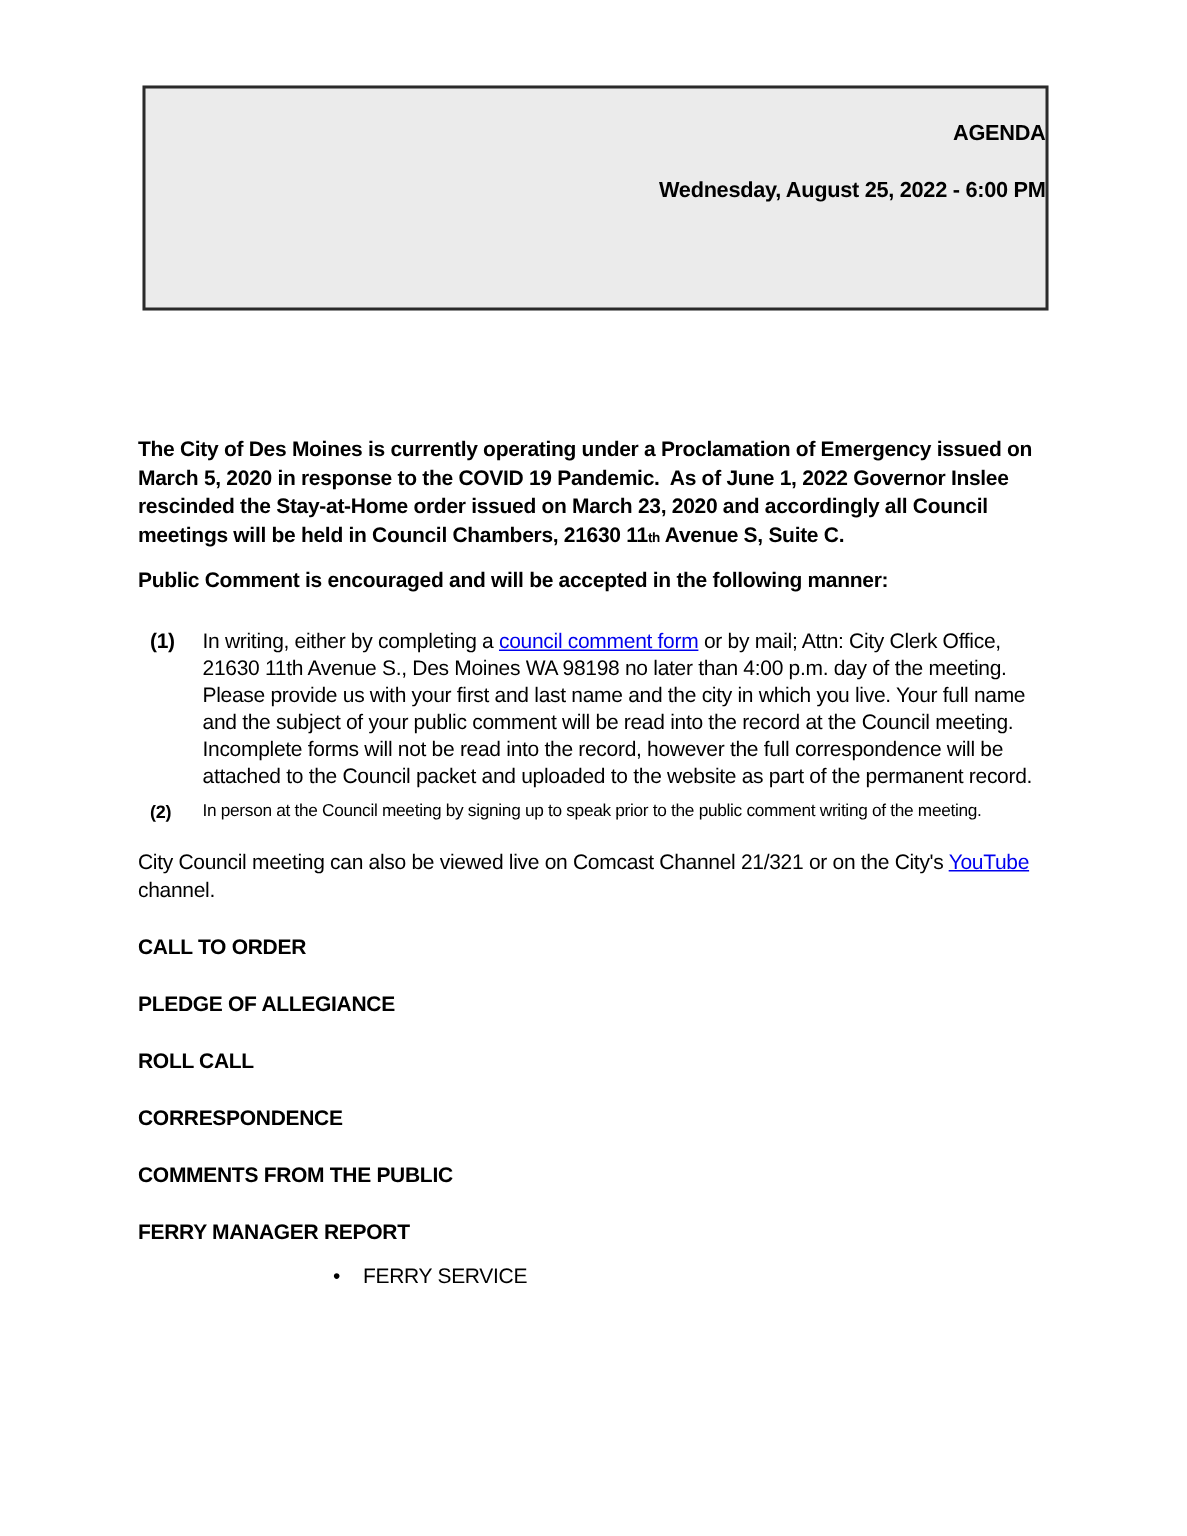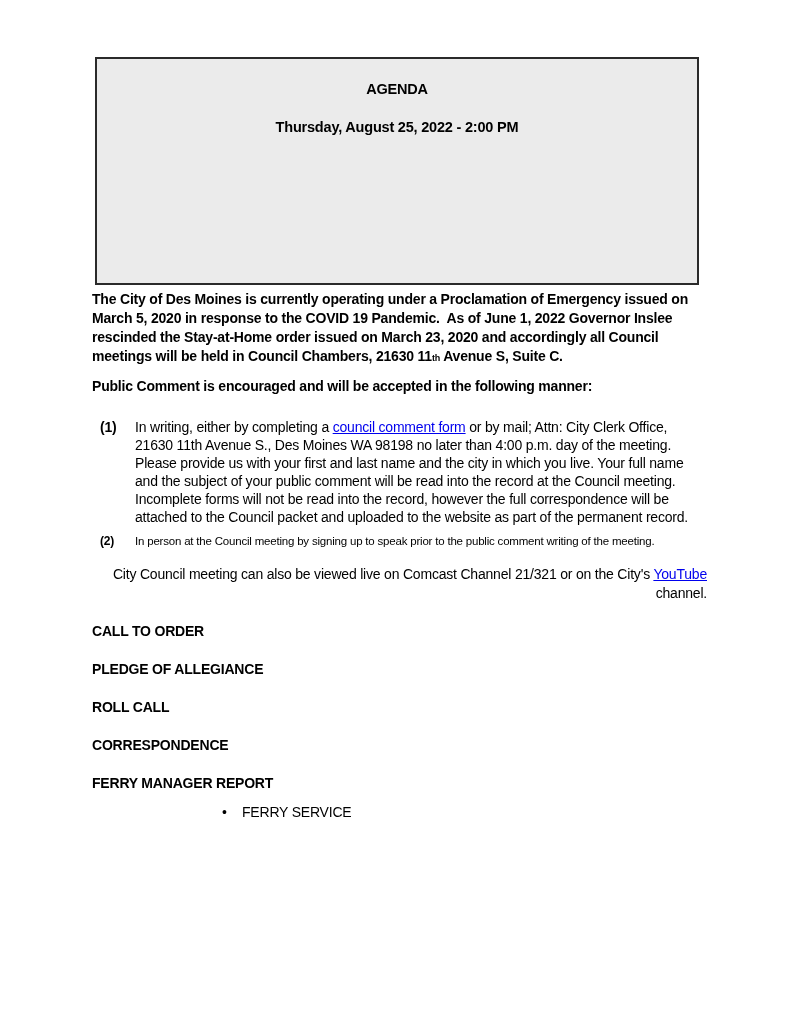--- a/index.html
+++ b/index.html
@@ -12,24 +12,24 @@
     color: #000000;
     font-family: "Liberation Sans", "DejaVu Sans", sans-serif;
     overflow: hidden;
     letter-spacing: -0.2px;
   }
   .header-box {
     position: absolute;
     left: 95px;
     top: 57px;
     width: 604px;
-    height: 228px;
+    height: 150px;
     background: var(--box-bg, #ebebeb);
     border: 2px solid var(--box-border, #2a2a2a);
-    text-align: center;
+    text-align: right;
     font-weight: bold;
     font-size: 14.5px;
     line-height: 19px;
     padding-top: 21px;
   }
   .box-title { margin-bottom: 19px; }
   .box-datetime { margin-top: 19px; }
   .doc-body {
     position: absolute;
     left: 92px;
@@ -56,49 +56,50 @@
     left: 8px;
     top: 0;
     font-weight: bold;
   }
   .numbered-item.small {
     font-size: 11.5px;
     line-height: 15px;
     margin-top: 8px;
   }
   .numbered-item.small .num { font-size: 12px; }
-  .viewing-para { margin-top: 16px; text-align: right; }
+  .viewing-para { margin-top: 16px; }
   .heading {
     margin-top: 19px;
     font-weight: bold;
   }
   .bullet-row { margin-top: 10px; padding-left: 130px; }
   .bullet-row .dot { display: inline-block; width: 20px; }
 </style>
 </head>
 <body>
 
 <div class="page">
 
   <div class="header-box">
     <div class="box-title">AGENDA</div>
-    <div class="box-datetime">Thursday, August 25, 2022 - 2:00 PM</div>
+    <div class="box-datetime">Wednesday, August 25, 2022 - 6:00 PM</div>
   </div>
 
   <div class="doc-body">
     <p class="para-bold"><span>The City of Des Moines is currently operating under a Proclamation of Emergency issued on March 5, 2020 in response to the COVID 19 Pandemic.&nbsp; As of June 1, 2022 Governor Inslee rescinded the Stay-at-Home order issued on March 23, 2020 and accordingly all Council meetings will be held in Council Chambers, 21630 11</span><span class="sub-small">th</span><span> Avenue S, Suite C.</span></p>
     <p class="intro">Public Comment is encouraged and will be accepted in the following manner:</p>
     <div class="numbered-list">
         <div class="numbered-item"><span class="num">(1)</span><span><span>In writing, either by completing a </span><a class="doc-link" href="#">council comment form</a><span> or by mail; Attn: City Clerk Office, 21630 11th Avenue S., Des Moines WA 98198 no later than 4:00 p.m. day of the meeting. Please provide us with your first and last name and the city in which you live. Your full name and the subject of your public comment will be read into the record at the Council meeting. Incomplete forms will not be read into the record, however the full correspondence will be attached to the Council packet and uploaded to the website as part of the permanent record.</span></span></div>
         <div class="numbered-item small"><span class="num">(2)</span><span><span>In person at the Council meeting by signing up to speak prior to the public comment writing of the meeting.</span></span></div>
       </div>
     <p class="viewing-para"><span>City Council meeting can also be viewed live on Comcast Channel 21/321 or on the City's </span><a class="doc-link" href="#">YouTube</a><span> channel.</span></p>
     <div class="headings">
         <div class="heading">CALL TO ORDER</div>
         <div class="heading">PLEDGE OF ALLEGIANCE</div>
         <div class="heading">ROLL CALL</div>
         <div class="heading">CORRESPONDENCE</div>
+        <div class="heading">COMMENTS FROM THE PUBLIC</div>
         <div class="heading">FERRY MANAGER REPORT</div>
         <div class="bullet-row"><span class="dot">•</span><span>FERRY SERVICE</span></div>
       </div>
   </div>
 
 </div>
 
 </body></html>

